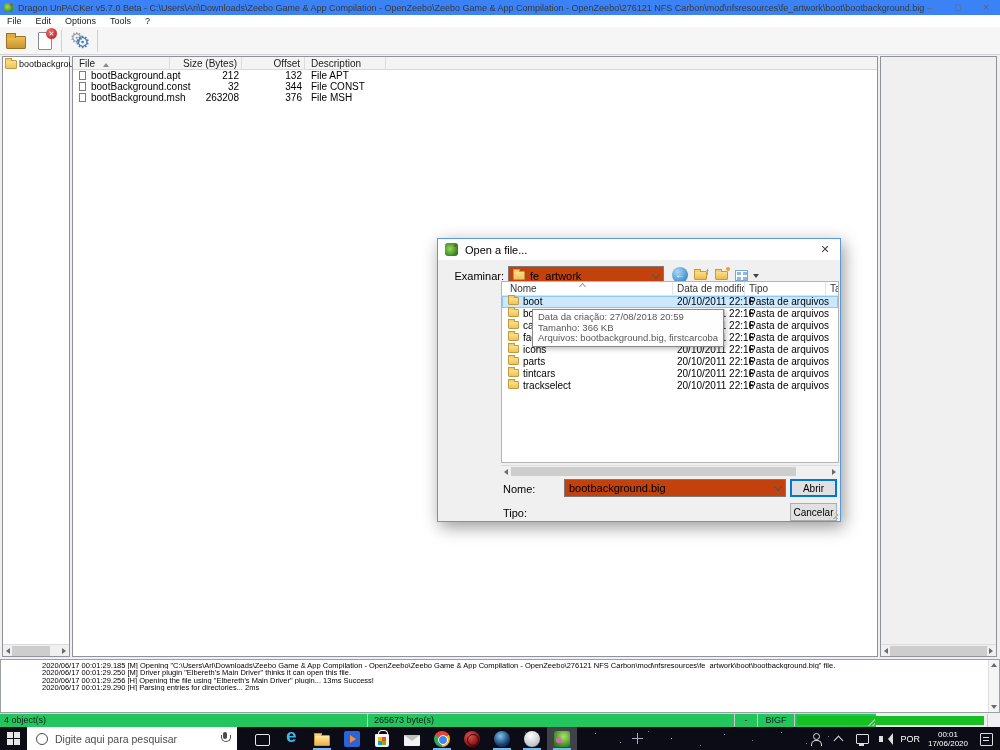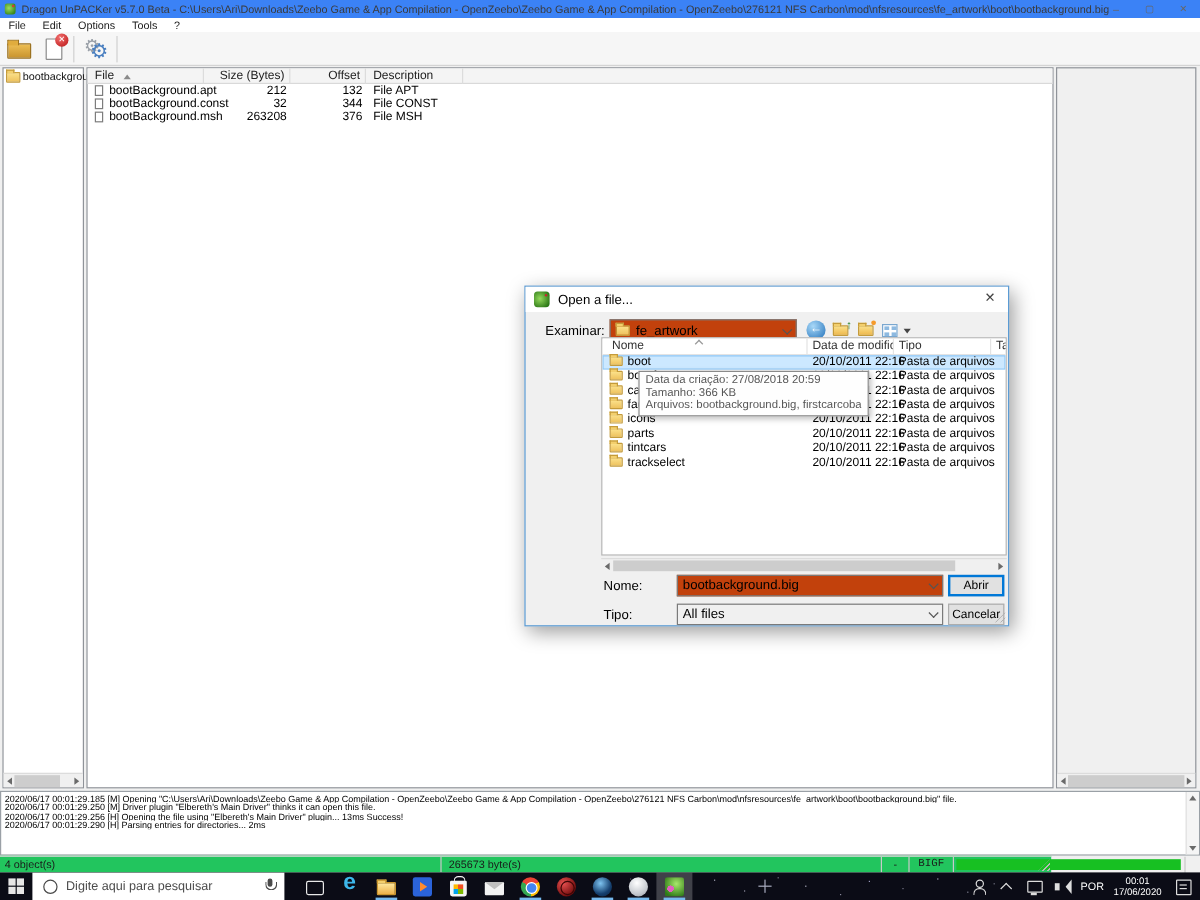--- a/index.html
+++ b/index.html
@@ -57,31 +57,31 @@
   .file-ico { position:absolute; left:6px; top:1px; width:7px; height:9px; background:#fff; border:1px solid #7d7d7d; }
   .fl-name { position:absolute; left:18px; white-space:nowrap; }
   .fl-size { position:absolute; left:97px; width:69px; text-align:right; }
   .fl-offset { position:absolute; left:169px; width:60px; text-align:right; }
   .fl-desc { position:absolute; left:238px; white-space:nowrap; }
 
   .right-panel { position:absolute; left:880px; top:56px; width:117px; height:601px; background:#f0f0f0; border:1px solid #8f9399; }
 
   
   .log-panel { position:absolute; left:0; top:659px; width:1000px; height:54px; background:#fff; border:1px solid #9aa0a6; }
-  .log-lines { padding:2px 3px; }
+  .log-lines { padding:2px 3px;margin-left:38px; }
   .log-line { font-size:7.5px; line-height:7.3px; color:#000; white-space:nowrap; overflow:hidden; }
   .vscroll { position:absolute; right:0; top:0; bottom:0; width:11px; background:#f5f5f5; border-left:1px solid #e0e0e0;}
   .vs-up,.vs-dn{ position:absolute; left:2px; width:0; height:0; border-style:solid;}
   .vs-up{ top:3px; border-width:0 3.5px 4px 3.5px; border-color:transparent transparent #6a6a6a transparent;}
   .vs-dn{ bottom:3px; border-width:4px 3.5px 0 3.5px; border-color:#6a6a6a transparent transparent transparent;}
 
   .statusbar { position:absolute; left:0; top:713px; width:876px; height:14px; background:#22c55e; border-top:1px solid #d7d7d7; font-size:9px; color:#1a1a1a; }
   .st { position:absolute; top:0; height:14px; line-height:13px; border-right:1px solid #c9c9c9; padding:0 4px; white-space:nowrap;}
   .st1{ left:0; width:368px;} .st2{ left:368px; width:367px; padding-left:6px;}
-  .st3{ left:735px; width:23px; text-align:center;} .st4{ left:758px; width:37px; text-align:center;font-family:Liberation Mono, monospace;}
+  .st3{ left:735px; width:23px; text-align:center;} .st4{ left:758px; width:37px; text-align:center;}
   .st5{ left:795px; width:193px; } 
   .progress { position:absolute; left:2px; top:2px; width:187px; height:9px; background:#17c022; }
   .grip { position:absolute; right:1px; bottom:1px; width:10px; height:10px;
       background:repeating-linear-gradient(135deg,#b9b9b9 0 1px,transparent 1px 3px); clip-path:polygon(100% 0,100% 100%,0 100%); }
 
   
   .dialog { position:absolute; left:437px; top:238px; width:404px; height:284px; background:#f0f0f0;
       border:1px solid #5a9bd4; box-shadow:3px 5px 16px rgba(0,0,0,.4); z-index:10; }
   .dlg-titlebar { position:absolute; left:0; top:0; right:0; height:21px; background:#fff; display:flex; align-items:center; }
   .dlg-ico { width:13px; height:13px; margin:0 7px; border-radius:3px;
@@ -435,24 +435,20 @@
     </div>
 
     <div class="lbl" style="left:65px;top:244px;">Nome:</div>
     <div class="combo name-combo">
       <span>bootbackground.big</span>
       <span class="chev"></span>
     </div>
     <div class="btn btn-default btn-open">Abrir</div>
 
     <div class="lbl" style="left:65px;top:268px;">Tipo:</div>
-    <div class="combo combo-gray type-combo">
-      <span>All files</span>
-      <span class="chev"></span>
-    </div>
     <div class="btn btn-cancel">Cancelar</div>
 
     <div class="dlg-grip"></div>
   </div>
 
   <div class="taskbar">
     <div class="stars"></div>
     <div class="start-btn">
         <div class="win-logo"></div>
       </div>

